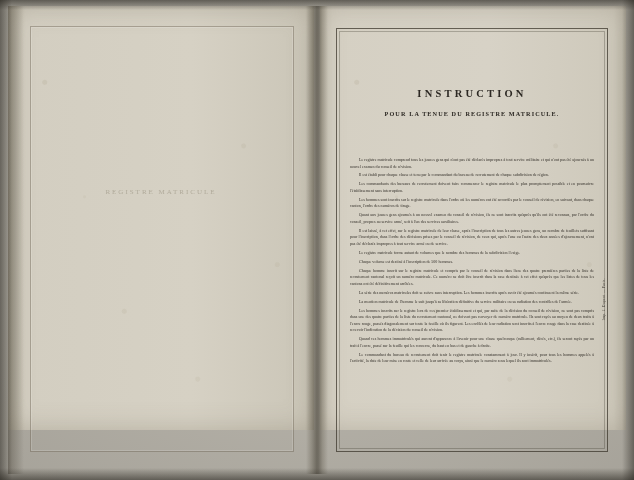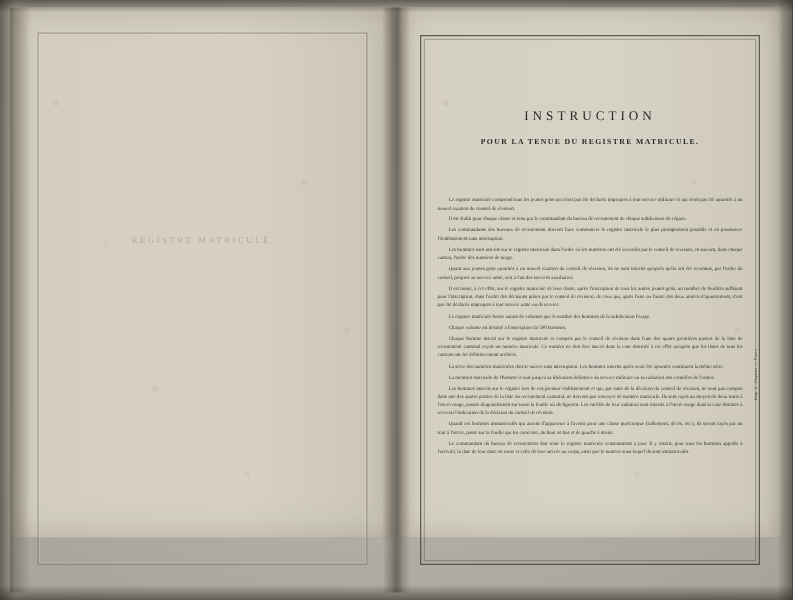--- a/index.html
+++ b/index.html
@@ -130,21 +130,21 @@
     top: 36px;
     width: 244px;
     height: 396px;
     color: #2c2823;
   }
   .doc h1 {
     margin: 46px 0 0 0;
     font-size: 10.5px;
     letter-spacing: 3.2px;
     text-align: center;
-    font-weight: normal;
+    font-weight: bold;
     font-family: "Liberation Serif", serif;
   }
   .doc h2 {
     margin: 11px 0 0 0;
     font-size: 6.2px;
     letter-spacing: 1.1px;
     text-align: center;
     font-weight: bold;
     font-family: "Liberation Serif", serif;
   }

